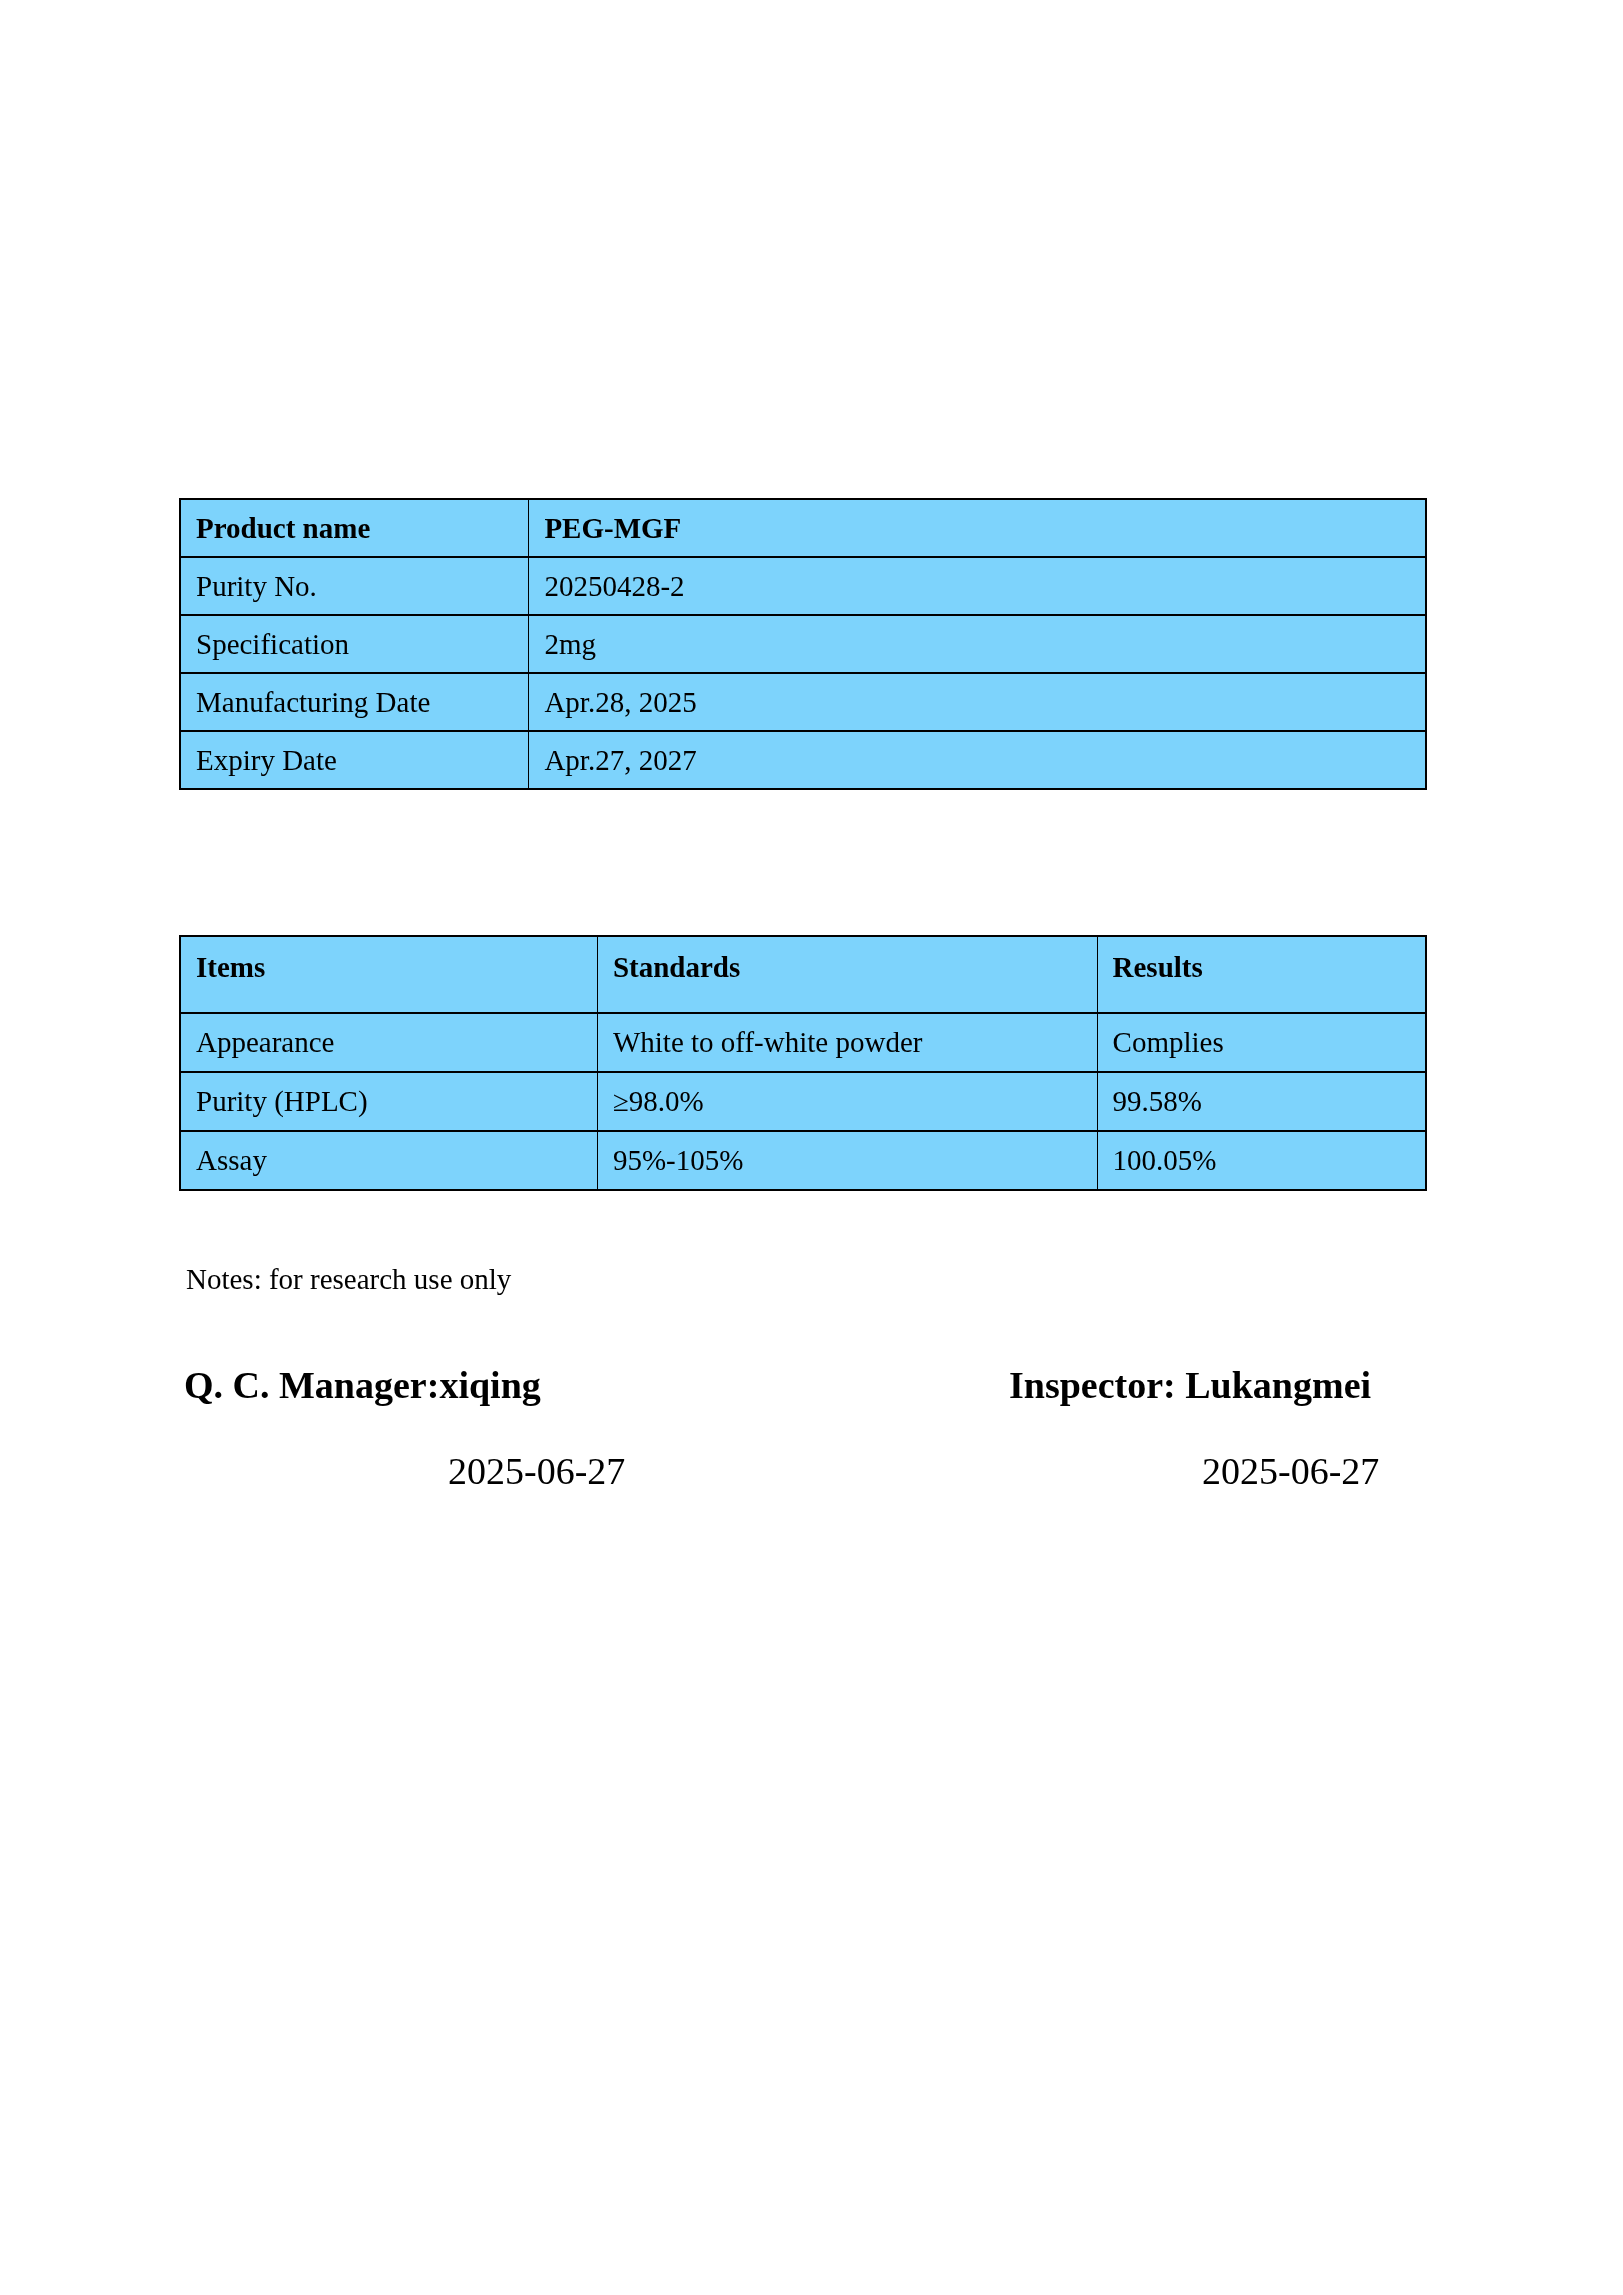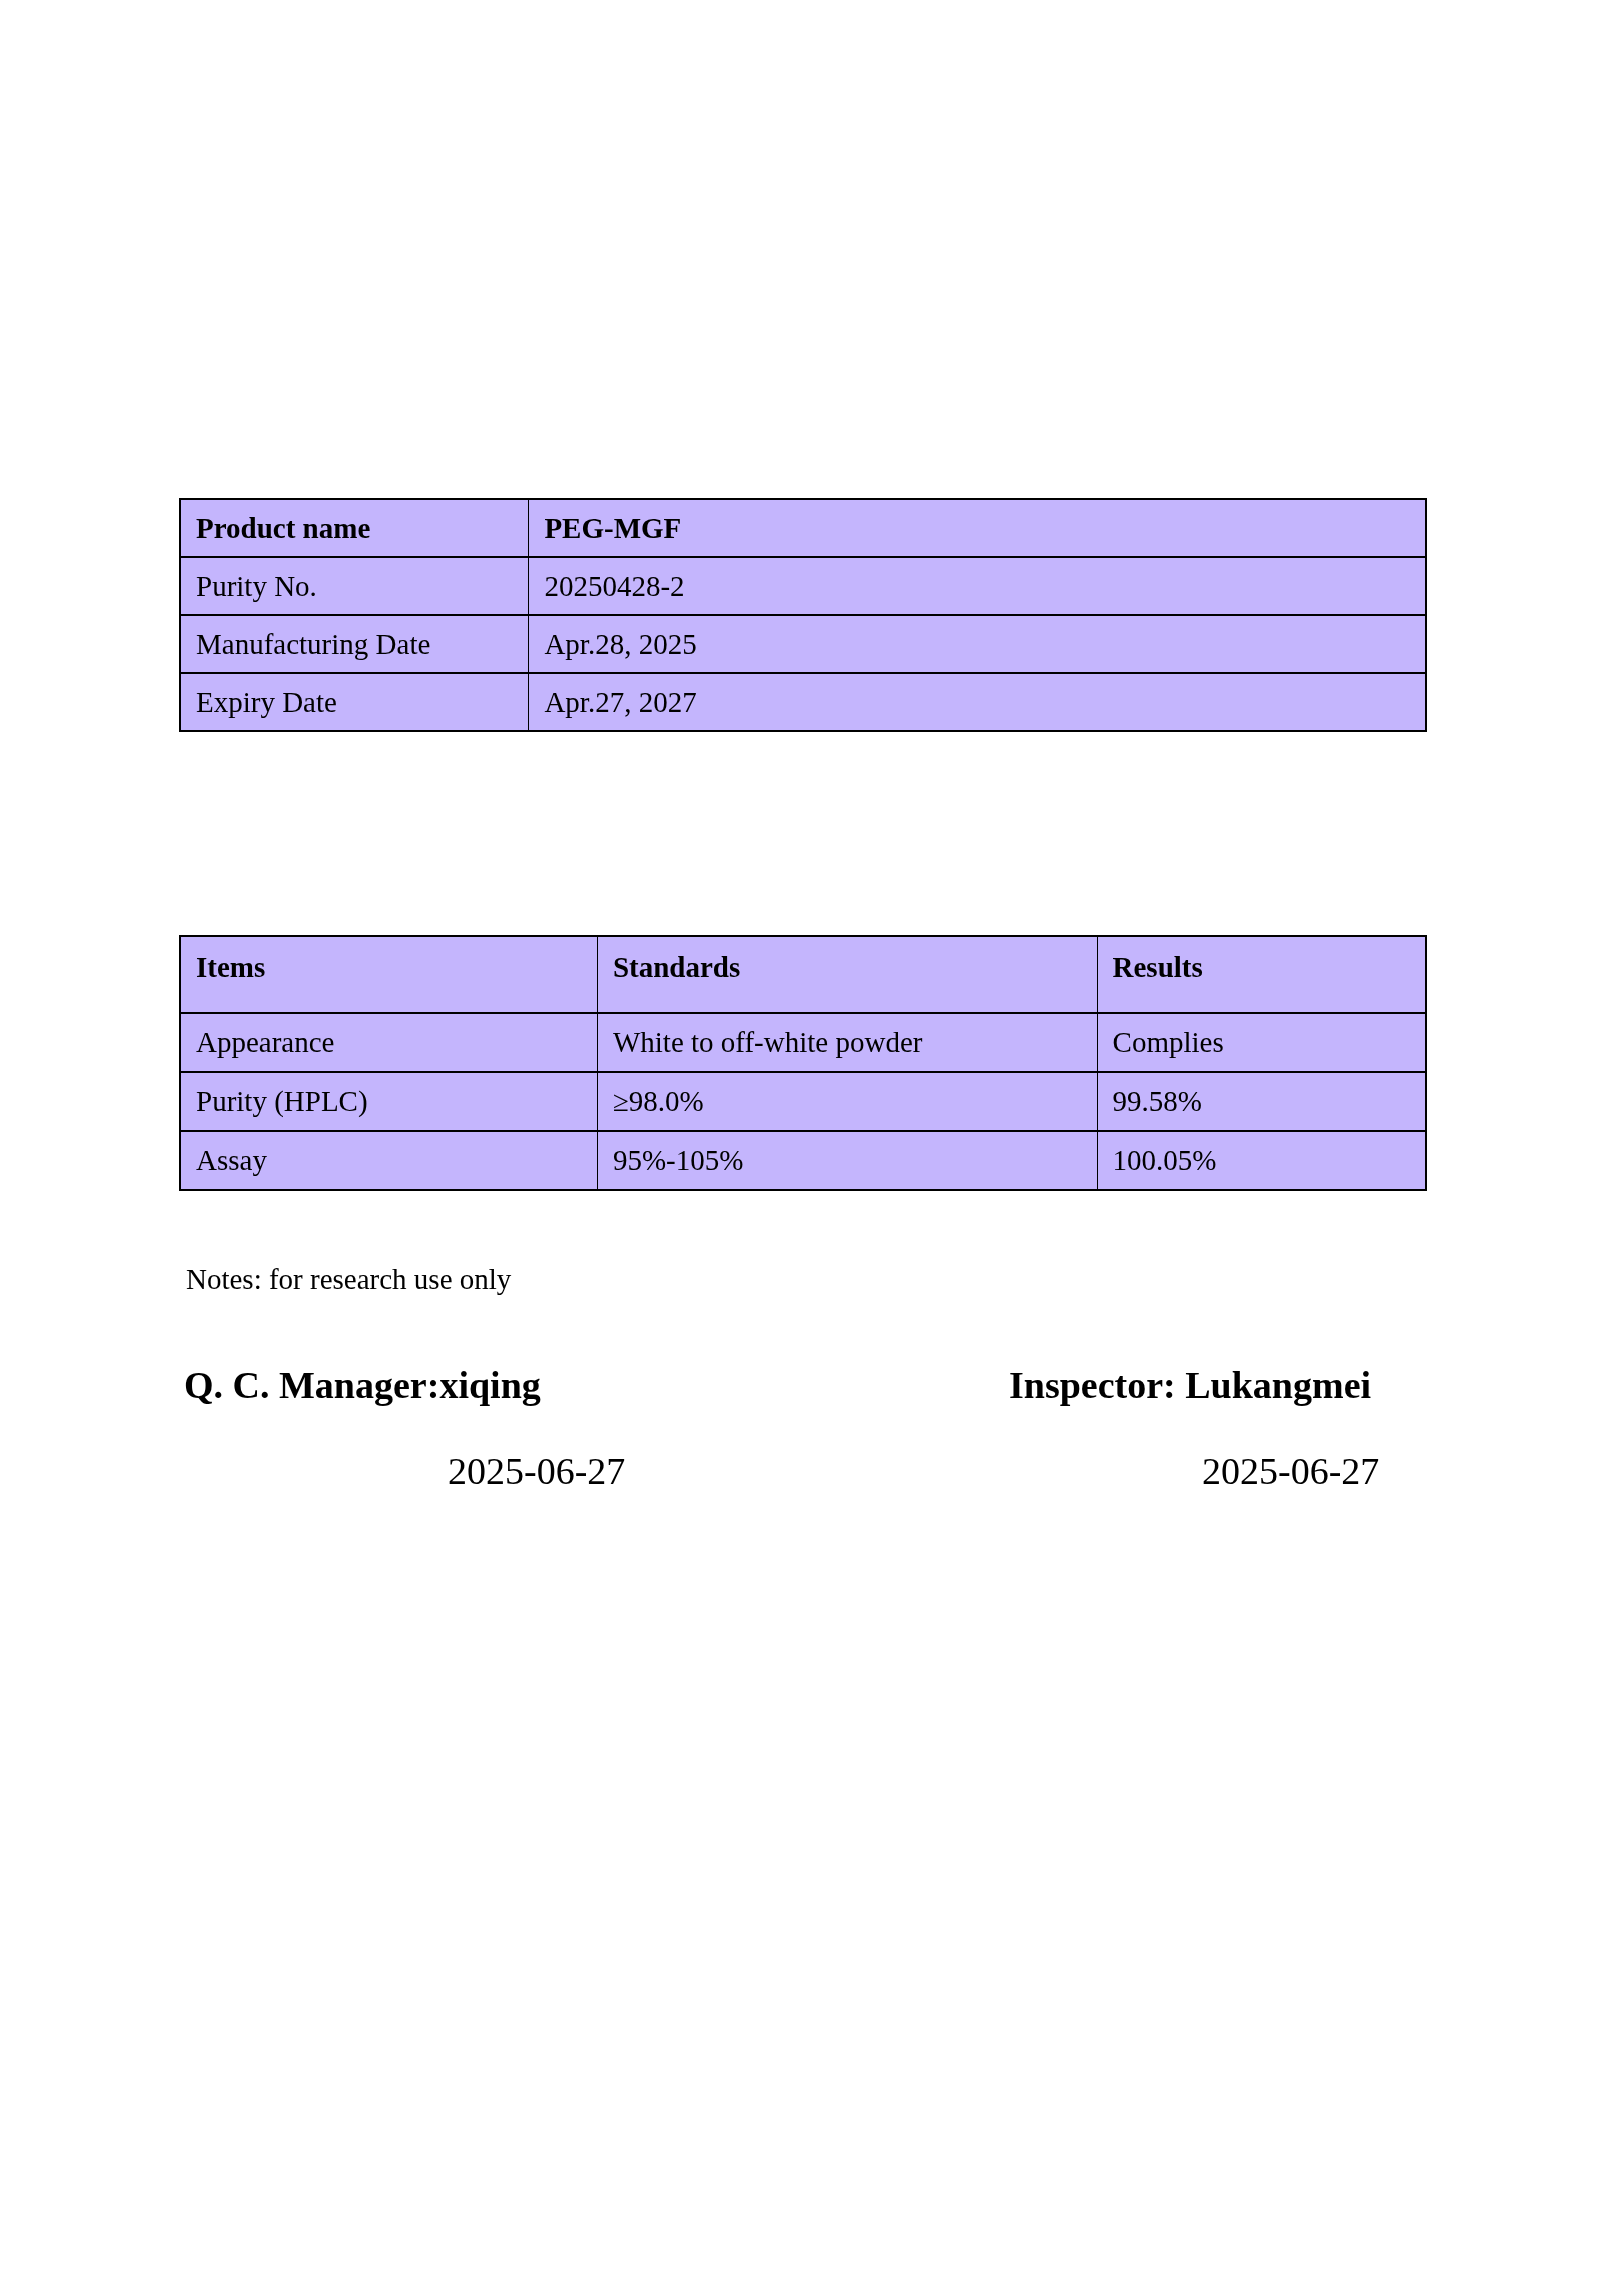--- a/index.html
+++ b/index.html
@@ -27,21 +27,21 @@
     text-underline-offset: 10px;
     letter-spacing: 0.8px;
   }
 
   table {
     border-collapse: collapse;
     table-layout: fixed;
     position: absolute;
     width: 1248px;
     left: 179px;
-    background: #c4b5fd;
+    background: #7dd3fc;
   }
   td, th {
     border: 1.7px solid #000000;
     font-size: 29px;
     font-weight: normal;
     text-align: left;
     vertical-align: middle;
     padding: 0 0 0 15px;
     overflow: hidden;
     white-space: nowrap;
@@ -107,20 +107,24 @@
     <tbody>
       <tr class="emph">
         <td class="col-label">Product name</td>
         <td class="col-value">PEG-MGF</td>
       </tr>
       <tr>
         <td class="col-label">Purity No.</td>
         <td class="col-value">20250428-2</td>
       </tr>
       <tr>
+        <td class="col-label">Specification</td>
+        <td class="col-value">2mg</td>
+      </tr>
+      <tr>
         <td class="col-label">Manufacturing Date</td>
         <td class="col-value">Apr.28, 2025</td>
       </tr>
       <tr>
         <td class="col-label">Expiry Date</td>
         <td class="col-value">Apr.27, 2027</td>
       </tr>
     </tbody>
   </table>
 

